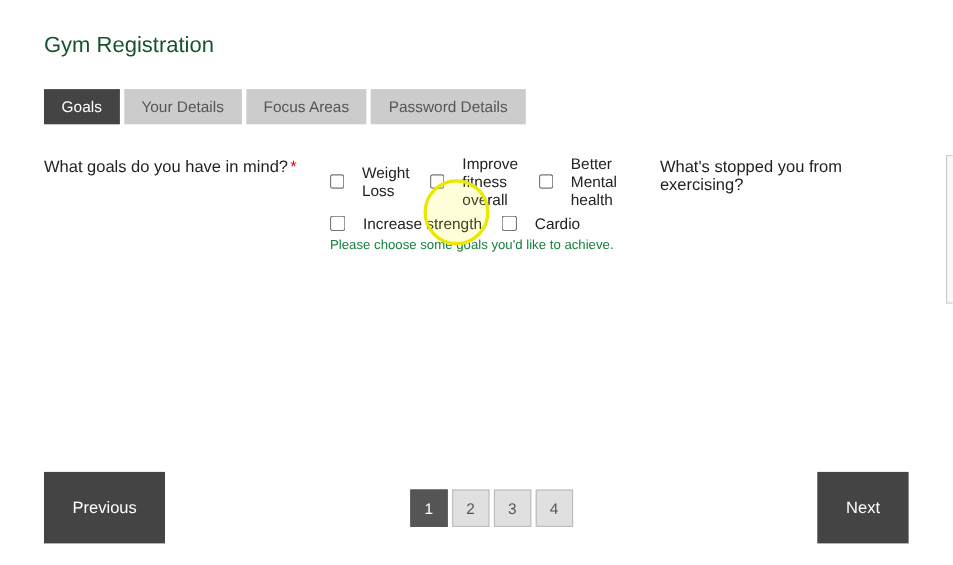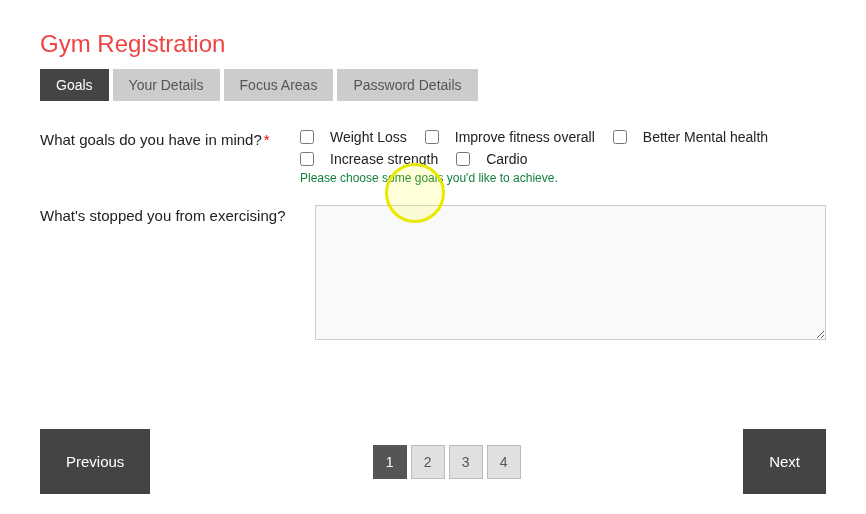--- a/index.html
+++ b/index.html
@@ -16,24 +16,24 @@
       overflow: hidden;
       position: relative;
     }
 
     .container {
       padding: 30px 40px;
       max-width: 866px;
     }
 
     .page-title {
-      font-size: 24px;
+      font-size: 20px;
       font-weight: 400;
-      color: #ef4444;
-      margin-bottom: 11px;
+      color: #14532d;
+      margin-bottom: 28px;
     }
 
     .tabs {
       display: flex;
       gap: 4px;
       margin-bottom: 28px;
     }
 
     .tab {
       padding: 8px 16px;
@@ -48,21 +48,21 @@
       color: #fff;
     }
 
     .tab-inactive {
       background: #ccc;
       color: #555;
     }
 
     .form-section {
       display: flex;
-      flex-direction: column;
+      flex-direction: row;
       gap: 20px;
     }
 
     .form-row {
       display: flex;
       align-items: flex-start;
       gap: 30px;
     }
 
     .form-label {

